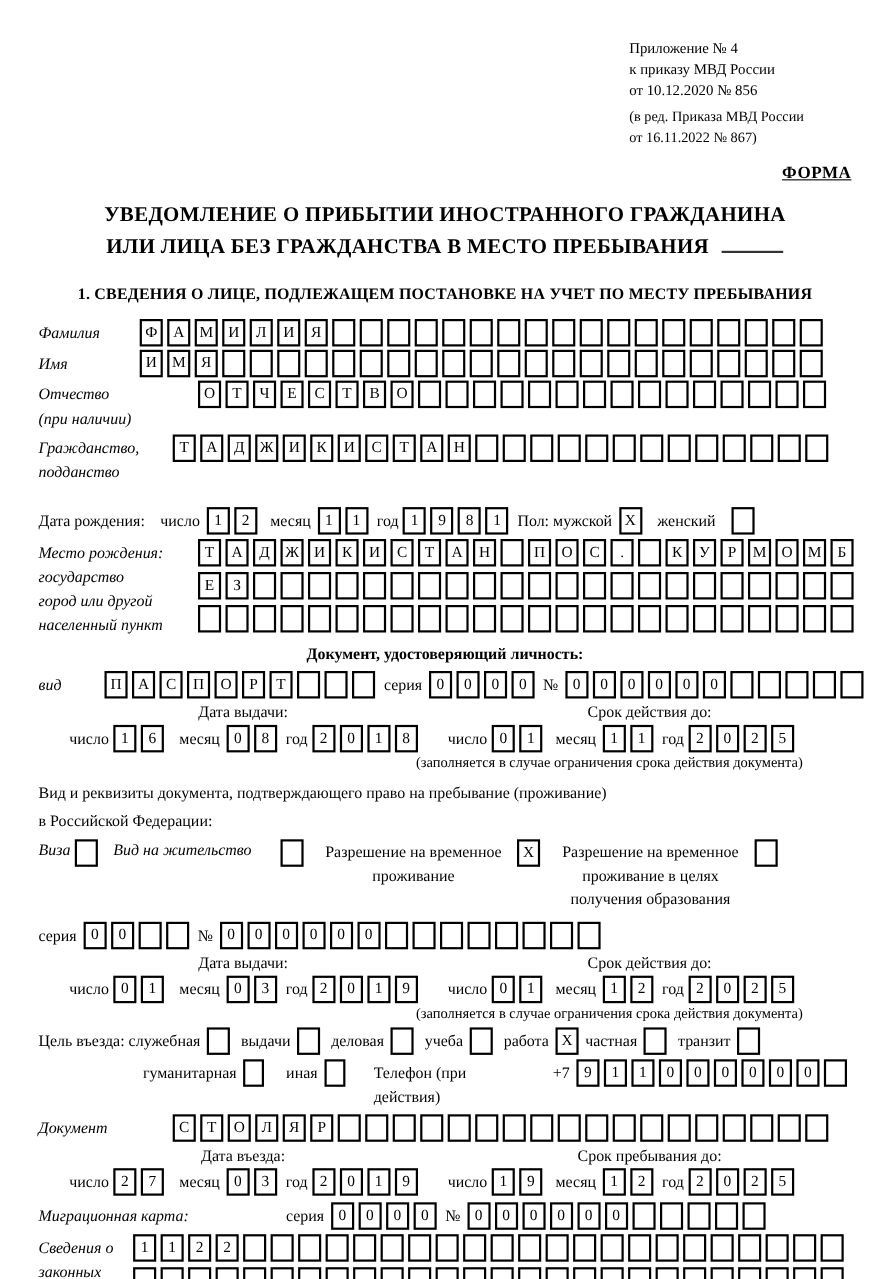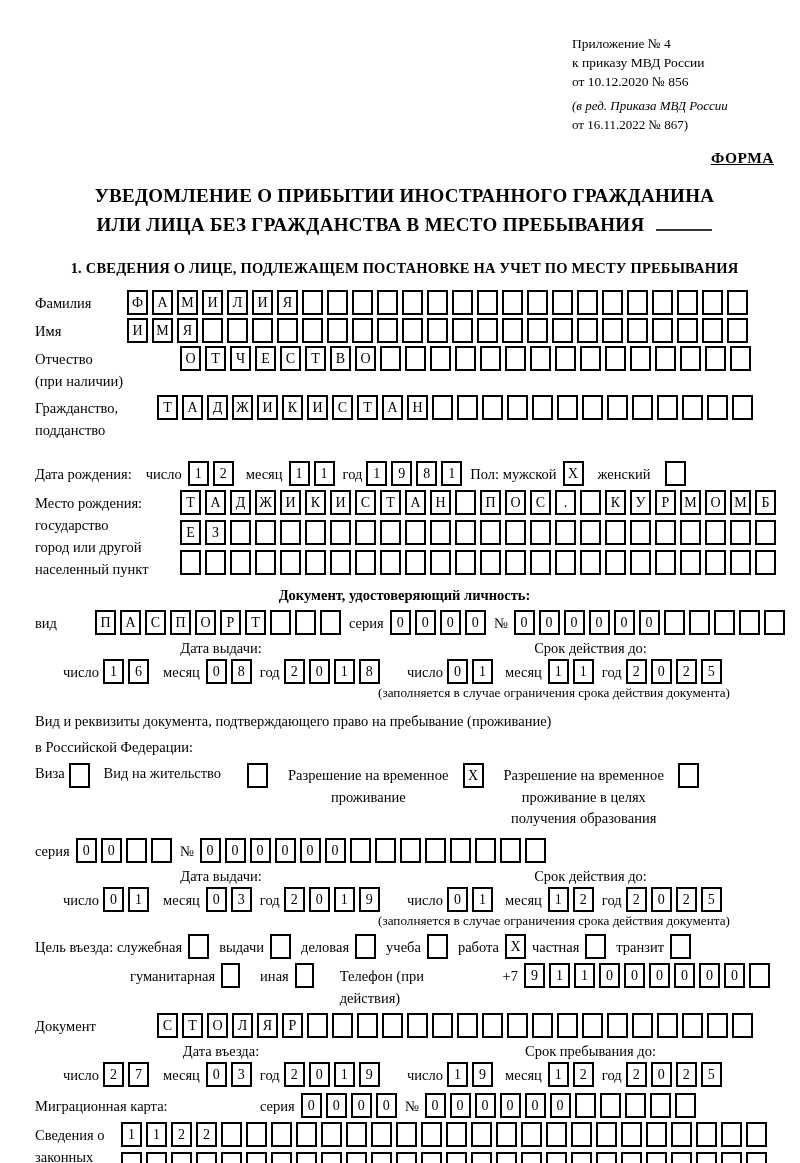--- a/index.html
+++ b/index.html
@@ -7,29 +7,29 @@
   body {
     width:800px; height:1163px; background:#ffffff; color:#000;
     font-family:"Liberation Serif","DejaVu Serif",serif;
     font-size:14.5px; overflow:hidden;
   }
   .page { padding:34px 26px 0 35px; }
 
   
   .appendix { margin-left:537px; font-size:13.5px; line-height:1.42; }
   .appendix .ed { font-size:13px; }
-  .appendix .gap { margin-top:6px;font-style:italic; }
+  .appendix .gap { margin-top:6px; }
   .forma { text-align:right; font-weight:bold; font-size:15.5px; margin-top:15px; letter-spacing:0.5px;text-decoration:underline; }
   .title { text-align:center; font-weight:bold; font-size:19px; margin-top:15px; line-height:1.5; letter-spacing:0.3px; }
   .tunder { display:inline-block; width:56px; border-bottom:2.5px solid #333; margin-left:12px; }
   .sect { text-align:center; font-weight:bold; font-size:14.5px; margin-top:21px; margin-bottom:13px; letter-spacing:0.2px; }
 
   
   .frow { display:flex; align-items:flex-start; margin-bottom:3px; }
-  .lcol { flex:none; line-height:22px; padding-top:2px; }
+  .lcol { flex:none; line-height:22px; padding-top:2px;font-style:italic; }
   .w92{width:92px}.w145{width:145px}.w122{width:122px}.w86{width:86px}.w60{width:60px}.w165{width:165px}
   .boxes { white-space:nowrap; line-height:0; display:inline-block; }
   .box, .cb {
     display:inline-block; width:21px; height:25px; border:2px solid #000;
     margin-right:4px; text-align:center; line-height:21px; font-size:14px;
     vertical-align:top; font-family:inherit;
   }
   .cb { margin-right:0; }
   .brow { display:block; margin-bottom:5px; }
 
@@ -51,21 +51,21 @@
   .dv-r { flex:1; display:flex; align-items:flex-start; }
   .noterow { display:flex; }
   .note { margin-left:auto; width:440px; text-align:center; font-size:13.2px; margin-bottom:5px; }
 
   .plain { margin-top:5px; margin-bottom:4px; line-height:1.5; }
 
   
   .permits { display:flex; align-items:flex-start; margin-top:4px; margin-bottom:8px; }
   .pitem { display:flex; align-items:flex-start; }
   .plbl { text-align:center; line-height:1.5; padding-top:2px; }
-  .pl { padding-top:2px; }
+  .pl { padding-top:2px;font-style:italic; }
 
   
   .purpose { display:flex; align-items:flex-start; margin-bottom:4px; }
   .purpose .inlbl { margin-right:6px; }
 
   .guard-col { display:block; }
 </style>
 </head>
 <body>
 

